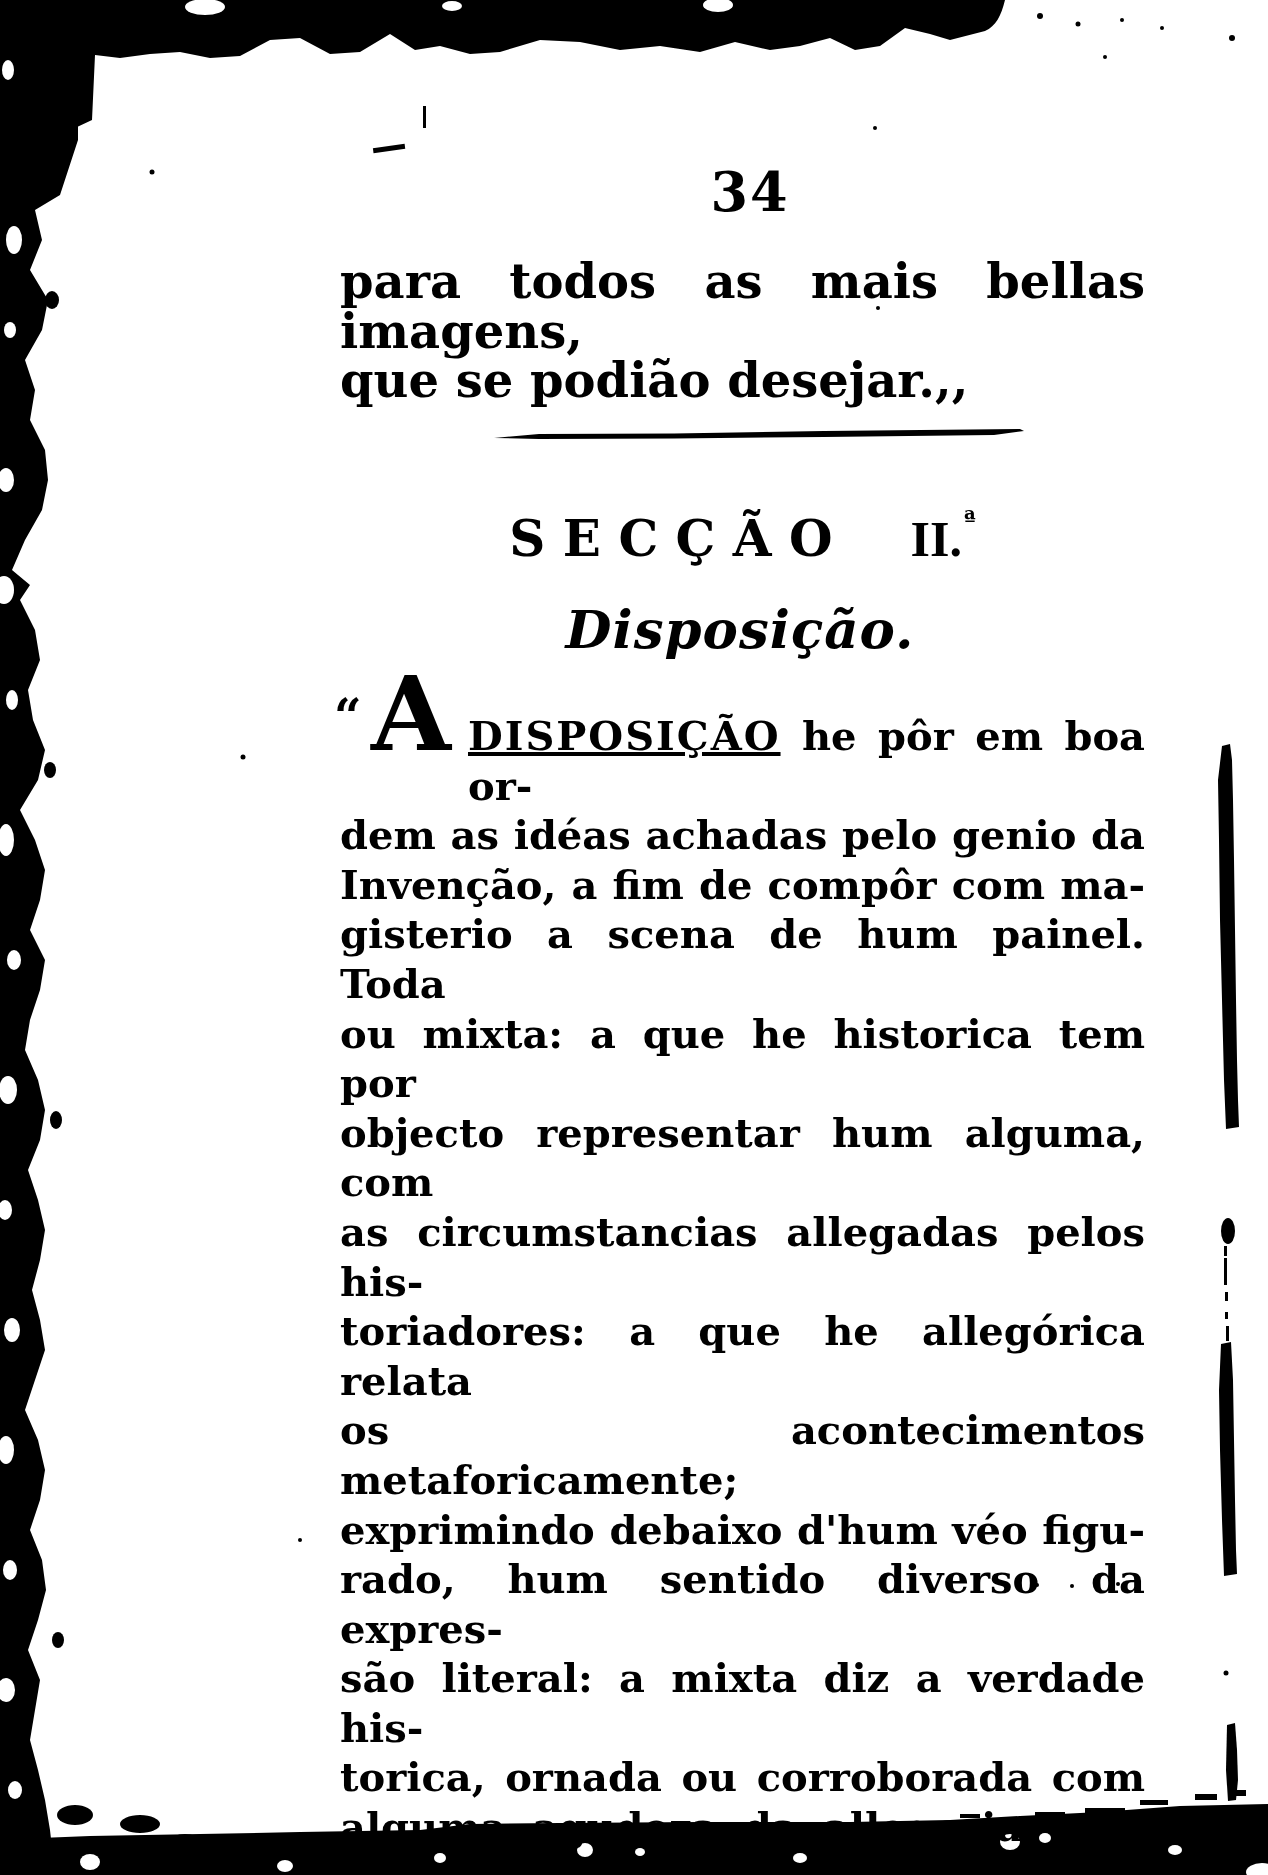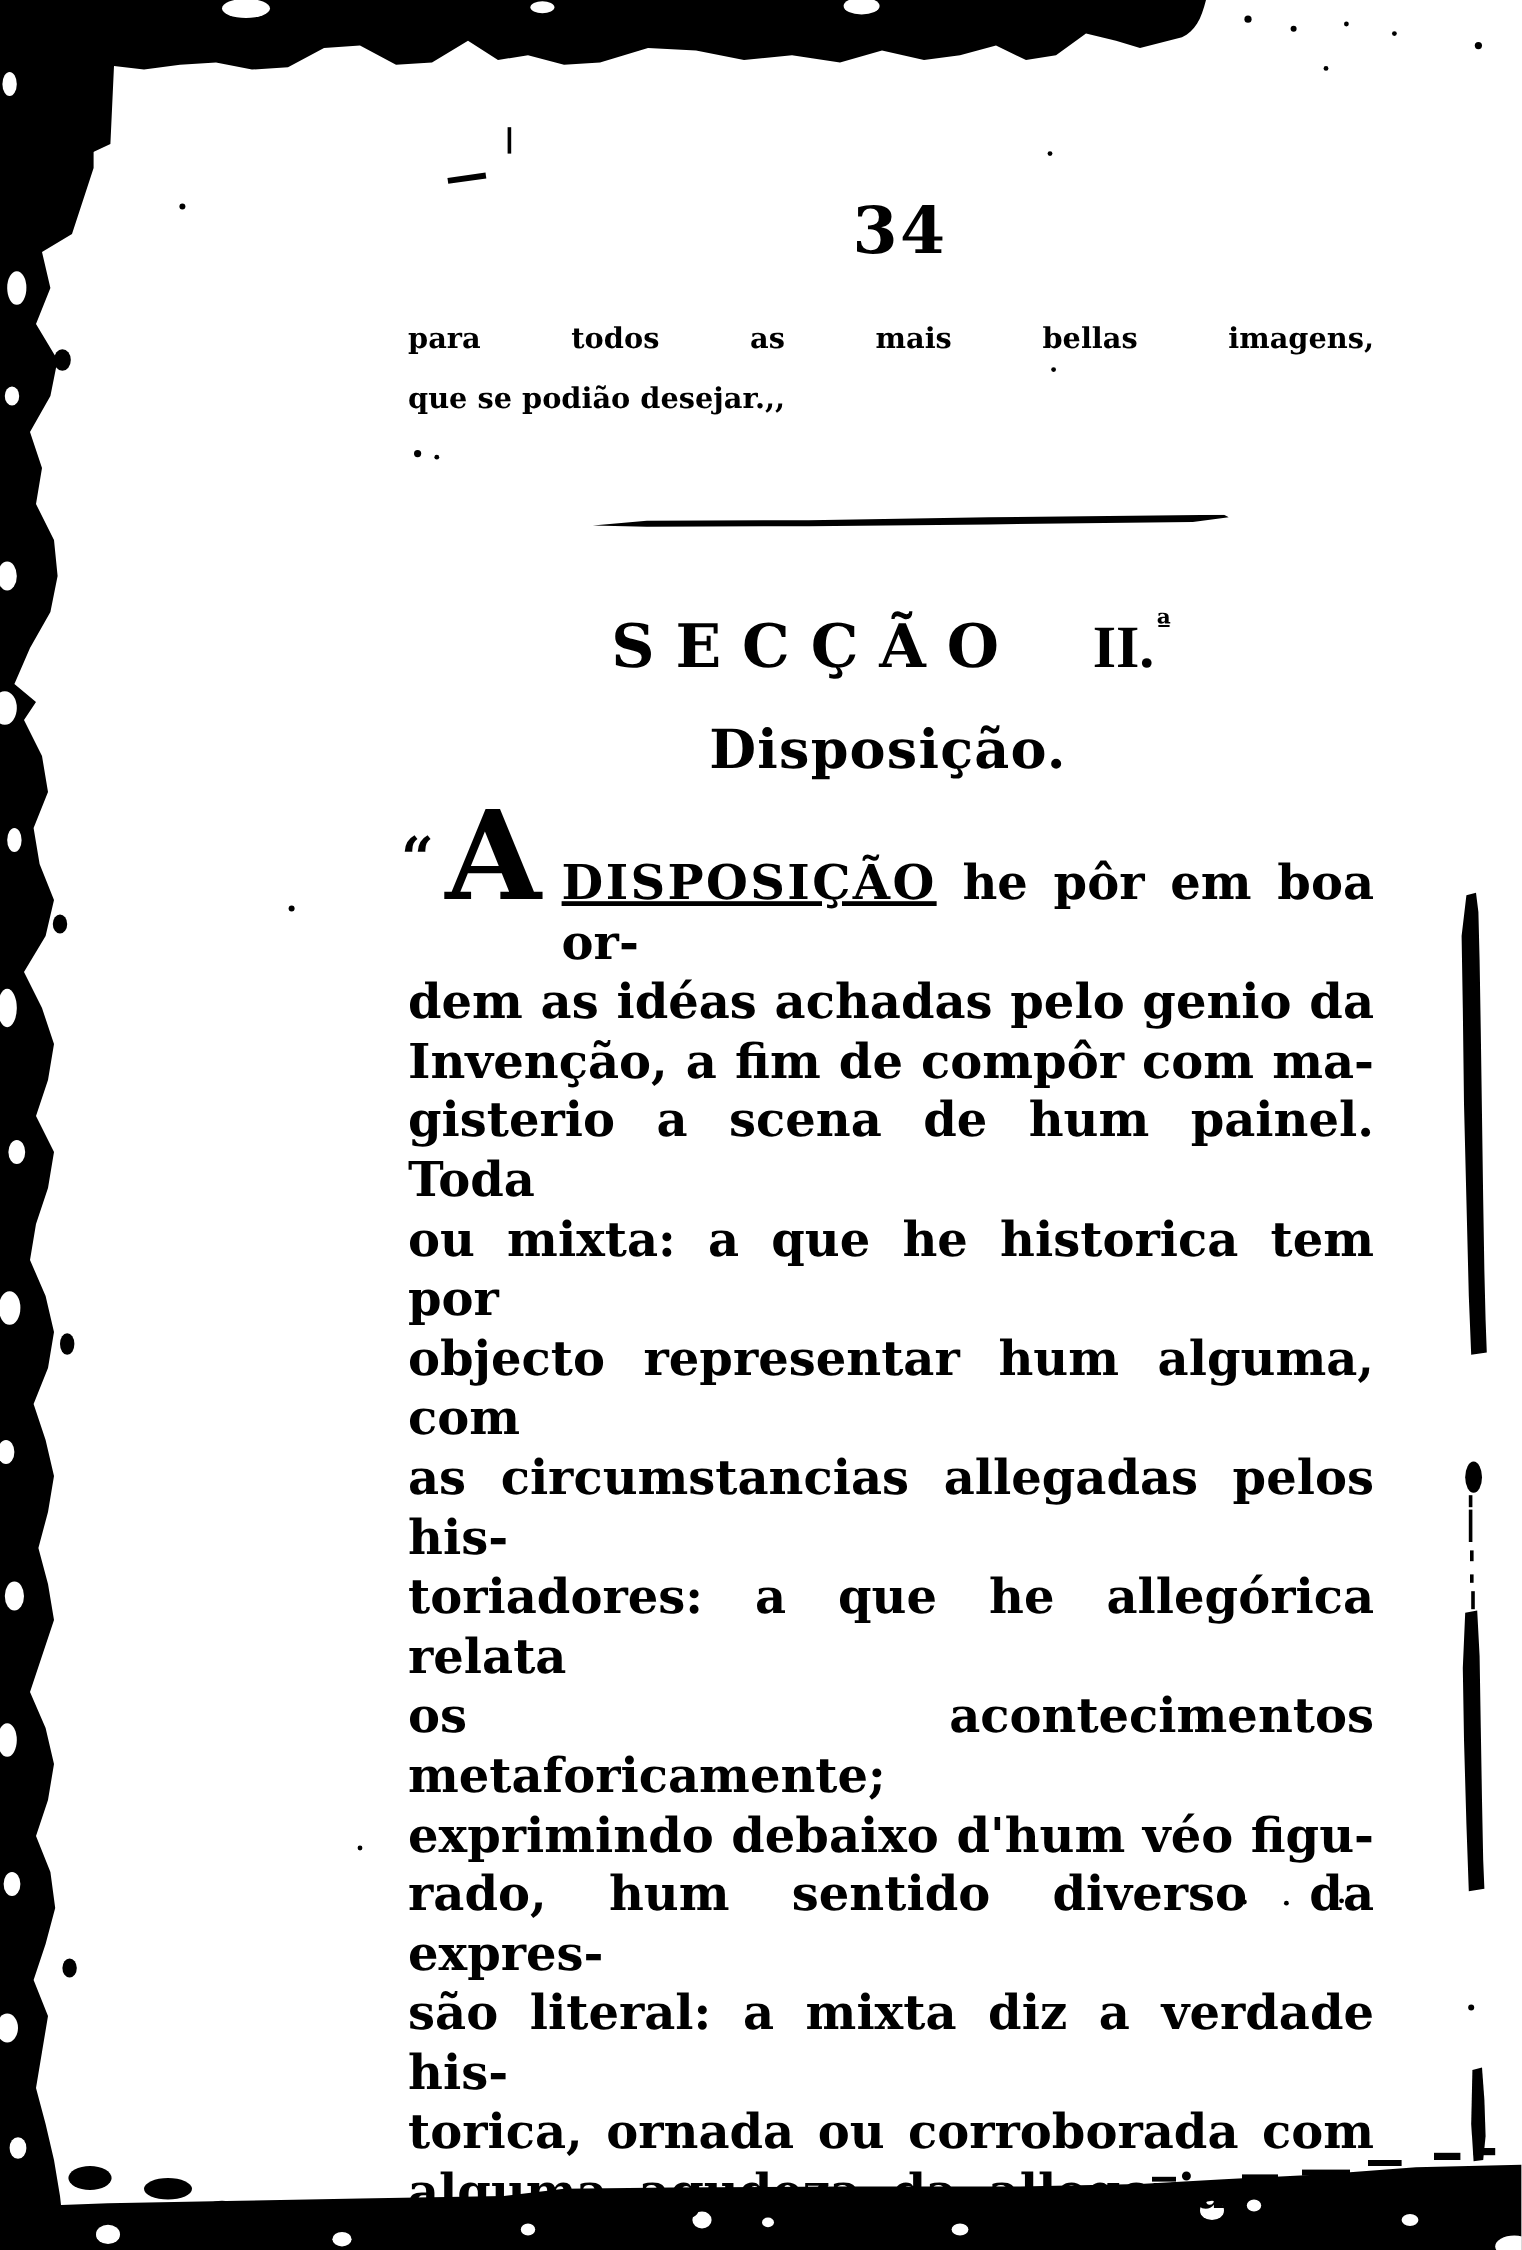--- a/index.html
+++ b/index.html
@@ -11,37 +11,37 @@
   .abs{position:absolute;}
   #artifacts{position:absolute;left:0;top:0;z-index:1;}
   #content{position:absolute;left:0;top:0;width:1008px;height:1875px;z-index:2;}
 
   .pagenum{
     left:705px;top:160px;width:90px;text-align:center;
     font-size:54px;font-weight:bold;letter-spacing:2px;
   }
   .intro{
     left:340px;top:257px;width:805px;
-    font-size:24px;font-weight:bold;line-height:49.6px;
+    font-size:48px;font-weight:bold;line-height:49.6px;
   }
   .jline{text-align:justify;text-align-last:justify;white-space:normal;}
   .jline.last{text-align-last:left;}
 
   .rule{left:494px;top:429px;}
 
   .heading{
     left:340px;top:505px;width:805px;text-align:center;
     font-size:50px;font-weight:bold;white-space:nowrap;
   }
   .heading .numeral{margin-left:78px;font-family:Liberation Serif, serif;}
   .heading .ord{font-size:24px;vertical-align:28px;margin-left:2px;}
 
   .subtitle{
     left:340px;top:598px;width:800px;text-align:center;
-    font-size:45px;font-weight:bold;letter-spacing:1px;
+    font-size:53px;font-weight:bold;font-style:italic;letter-spacing:1px;
   }
 
   .bodypara{
     left:340px;top:711px;width:805px;
     font-size:40px;font-weight:bold;line-height:49.6px;
   }
   .bodypara .firstline{padding-left:128px;}
   .lead{letter-spacing:2px;text-decoration:underline;}
 
   .dropcap{

